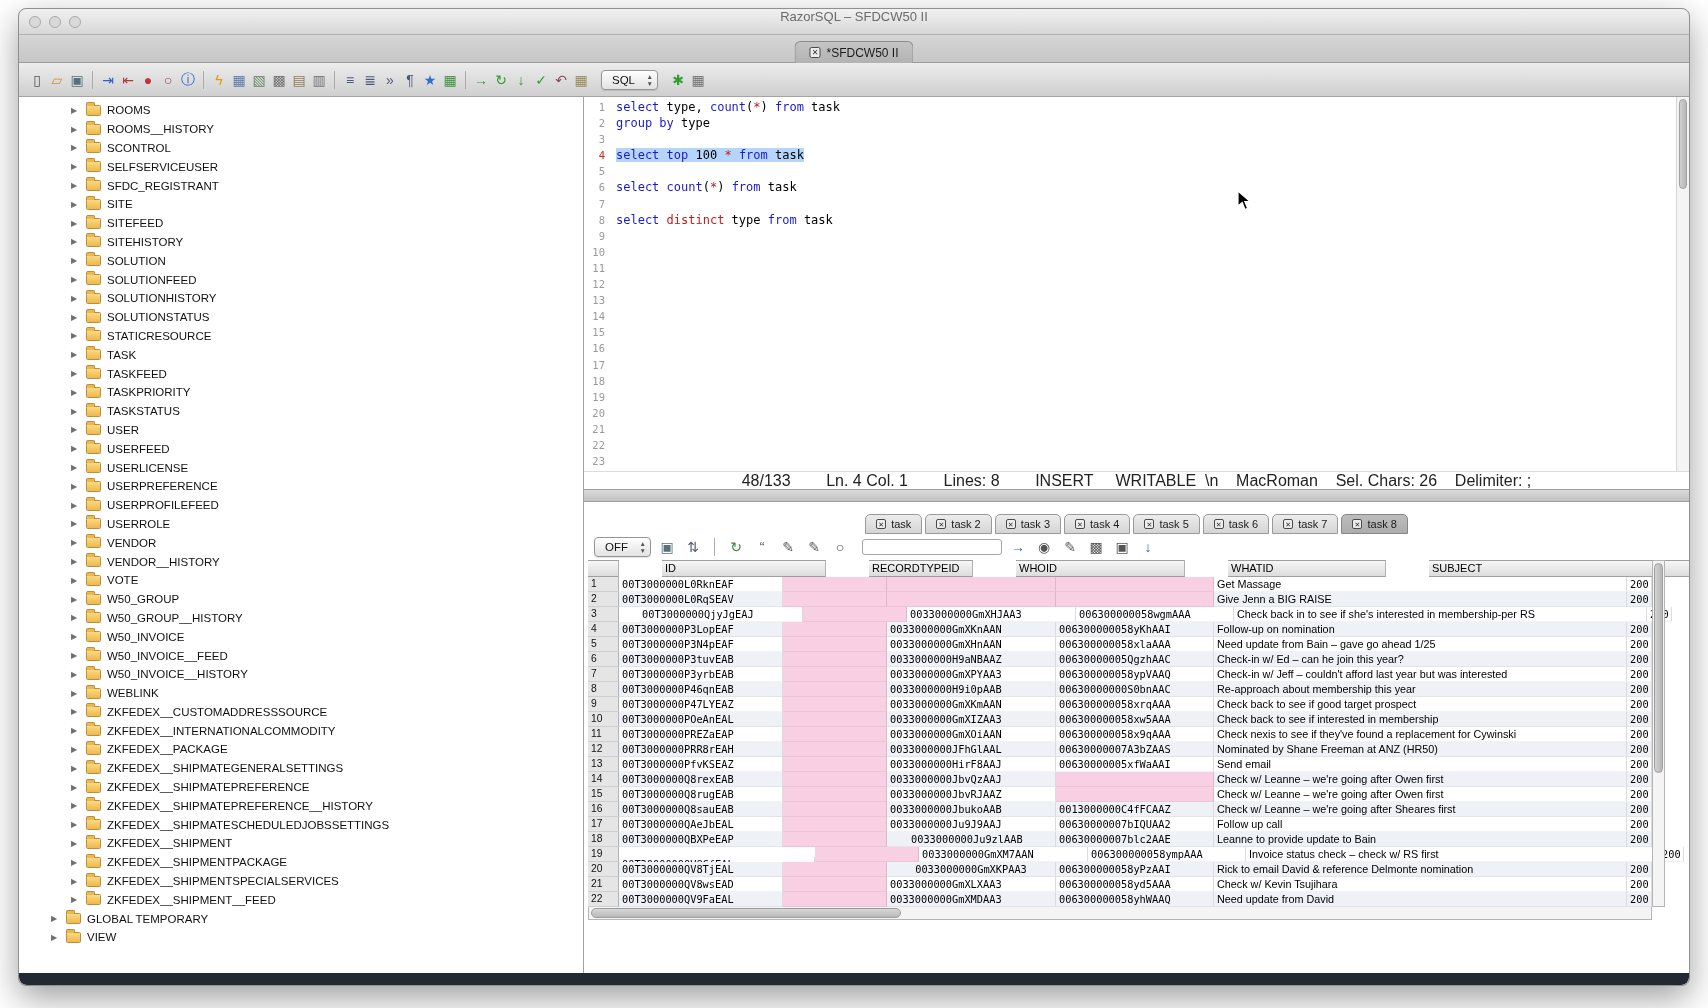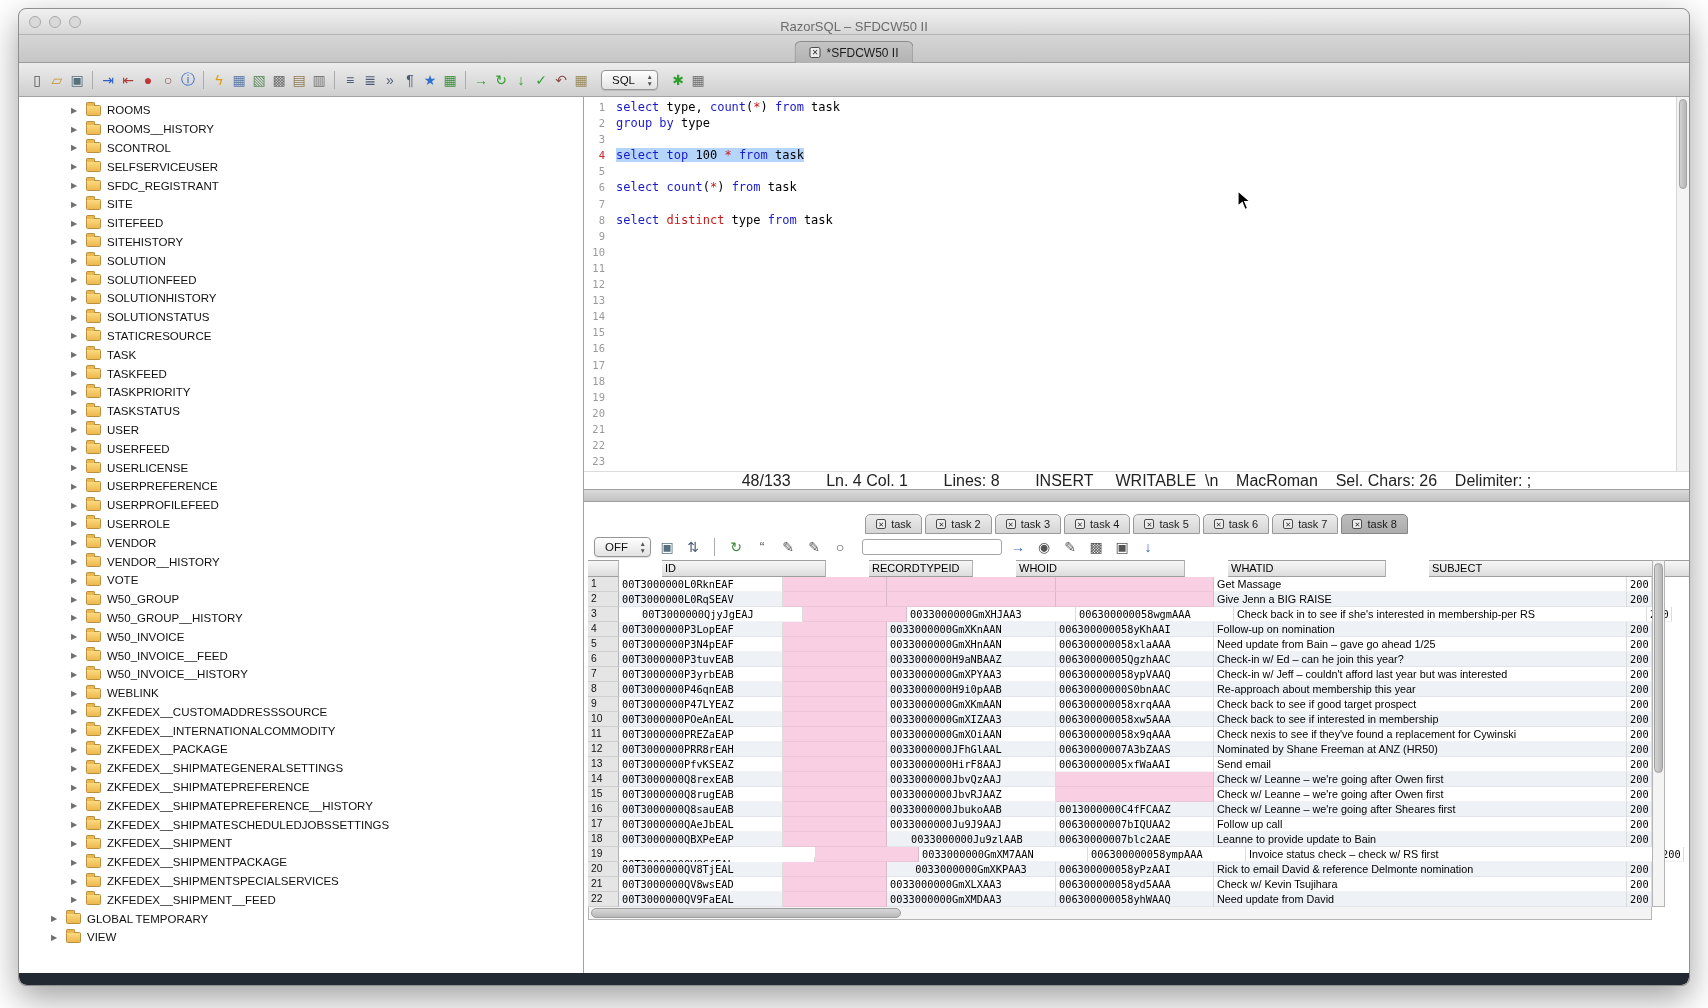--- a/index.html
+++ b/index.html
@@ -4,21 +4,21 @@
 <style>
   html,body{margin:0;padding:0;}
   body{width:1708px;height:1008px;background:#ffffff;overflow:hidden;
        font-family:"Liberation Sans",sans-serif;-webkit-font-smoothing:antialiased;position:relative;}
   *{box-sizing:border-box;}
 
   
   #window{position:absolute;left:18px;top:8px;width:1672px;height:978px;
     background:#d8d8d8;border:1px solid #8f8f8f;border-radius:8px;
     box-shadow:0 12px 34px rgba(0,0,0,.38);display:flex;flex-direction:column;overflow:hidden;}
-  .titlebar{height:26px;flex:none;position:relative;display:flex;align-items:flex-end;justify-content:center;
+  .titlebar{height:26px;flex:none;position:relative;display:flex;align-items:flex-start;justify-content:center;
     background:linear-gradient(#f1f1f1,#d7d7d7);border-bottom:1px solid #b2b2b2;border-radius:8px 8px 0 0;}
   .lights{position:absolute;left:10px;top:7px;display:flex;gap:8px;}
   .light{width:12px;height:12px;border-radius:50%;background:#d9d9d9;border:1px solid #a9a9a9;}
   .win-title{font-size:13px;color:#6b6b6b;}
 
   .tabstrip{height:28px;flex:none;position:relative;background:linear-gradient(#d6d6d6,#c6c6c6);
     border-bottom:1px solid #9c9c9c;}
   .doc-tab{position:absolute;left:50%;transform:translateX(-50%);bottom:-1px;height:22px;
     display:flex;align-items:center;gap:6px;padding:0 14px;font-size:12px;color:#1c1c1c;
     background:linear-gradient(#c4c4c4,#b2b2b2);border:1px solid #8b8b8b;border-bottom:none;

